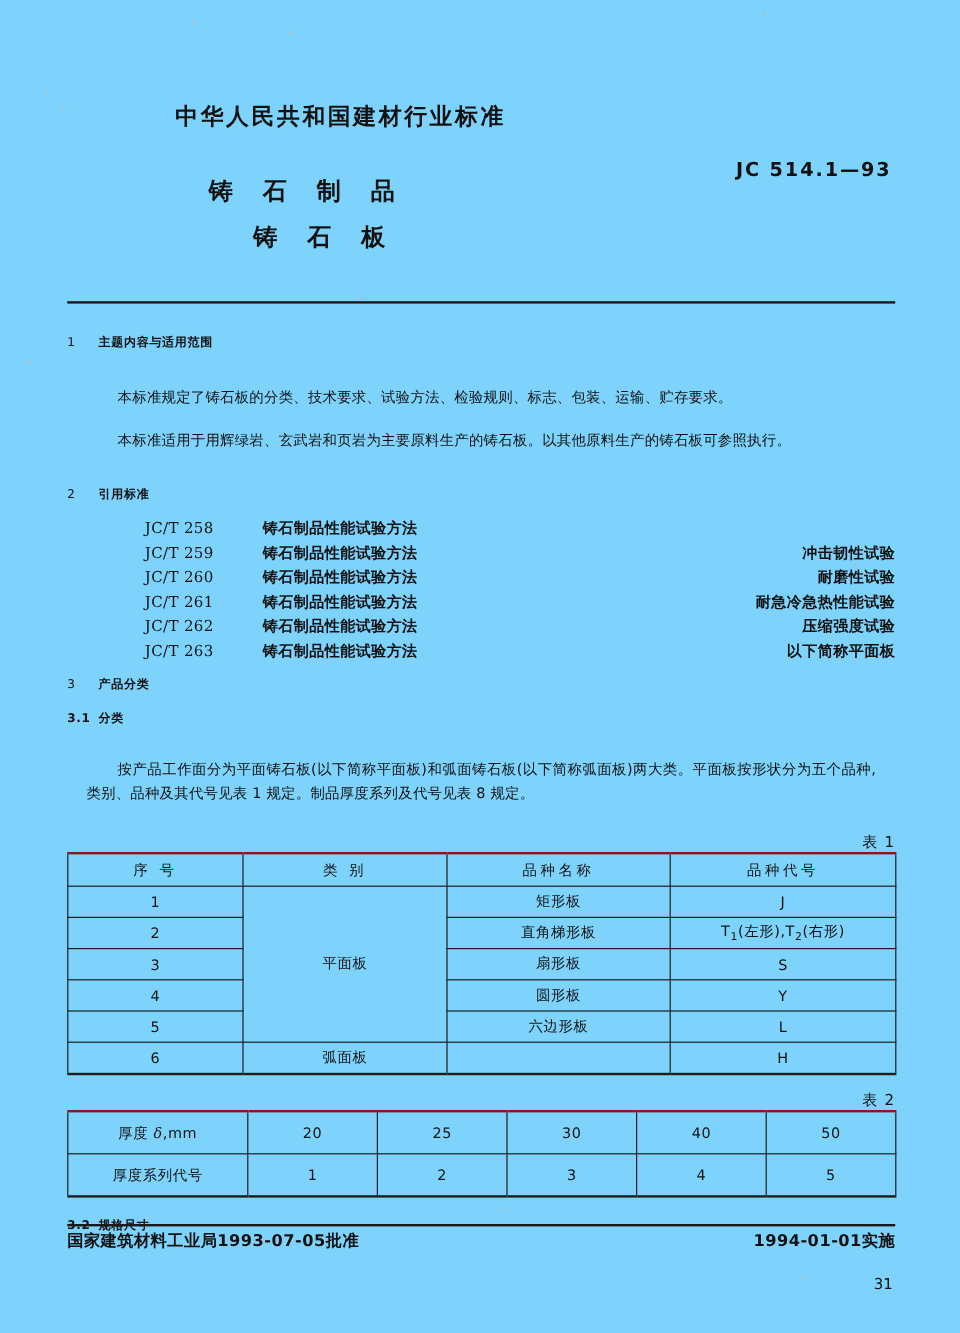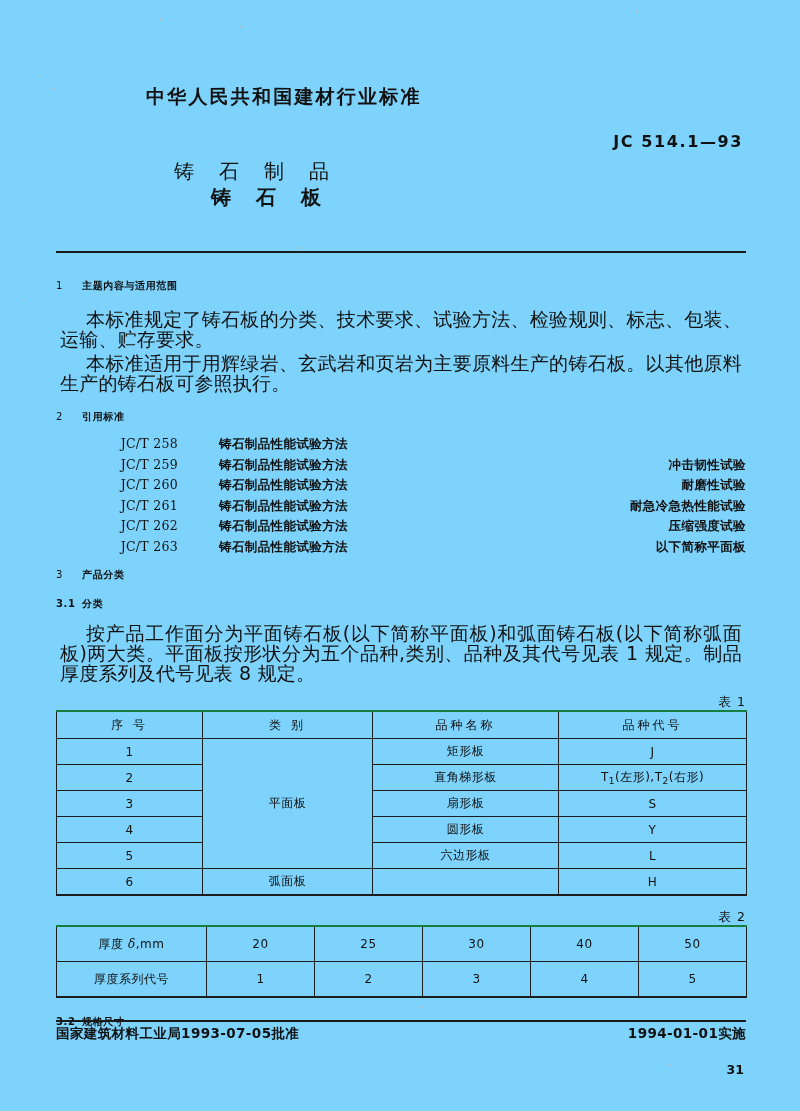--- a/index.html
+++ b/index.html
@@ -64,23 +64,23 @@
     top: 48px;
     font-size: 16px;
     font-weight: bold;
     letter-spacing: 1.6px;
     font-family: "DejaVu Sans", "Liberation Sans", sans-serif;
     white-space: nowrap;
   }
   .doc-title-1 {
     position: absolute;
     left: 118px;
-    top: 74px;
+    top: 62px;
     font-size: 20px;
-    font-weight: normal;
+    font-weight: bold;
     letter-spacing: 25px;
     white-space: nowrap;
   }
   .doc-title-2 {
     position: absolute;
     left: 155px;
     top: 100px;
     font-size: 20px;
     font-weight: bold;
     letter-spacing: 25px;
@@ -111,22 +111,22 @@
     line-height: 19px;
   }
   h2.sec .num {
     display: inline-block;
     min-width: 22px;
     font-weight: normal;
   }
   h2.sec .num.b { font-weight: bold; }
 
   p.para {
-    margin: 4px;
-    font-size: 19px;
+    margin: 16px;
+    font-size: 12px;
     line-height: 20px;
     letter-spacing: 0.2px;
     text-align: justify;
   }
   p.indent { text-indent: 26px; }
 
   .sp6  { height: 6px; }
   .sp8  { height: 8px; }
   .sp10 { height: 10px; }
   .sp12 { height: 12px; }
@@ -184,21 +184,21 @@
     vertical-align: middle;
     font-weight: normal;
     padding: 0;
     height: 25px;
     letter-spacing: 0.5px;
   }
   table.std thead th {
     height: 26px;
     letter-spacing: 3px;
   }
-  table.std tr.firstrow td, table.std tr.firstrow th { border-top: 2px solid #15803d; }
+  table.std tr.firstrow td, table.std tr.firstrow th { border-top: 2px solid #7f1d1d; }
   table.std tr.lastrow td { border-bottom: 2px solid #1d1d1d; }
   .sub { font-size: 9px; vertical-align: sub; }
   .ital { font-style: italic; font-family: "DejaVu Serif","Liberation Serif",serif; }
 
   
   .footer-rule {
     position: absolute;
     left: 56px;
     top: 1020px;
     width: 690px;
@@ -214,21 +214,21 @@
     justify-content: space-between;
     font-size: 13.5px;
     font-weight: bold;
     letter-spacing: 0.4px;
   }
   .page-num {
     position: absolute;
     right: 56px;
     top: 1062px;
     font-size: 12.5px;
-    font-weight: bold;
+    font-weight: normal;
   }
 </style>
 </head>
 <body>
 
 <div class="page">
 
   <div class="speck" style="left:38px;  top:75px;  width:2px; height:2px;"></div>
   <div class="speck" style="left:52px;  top:88px;  width:2px; height:2px;"></div>
   <div class="speck" style="left:160px; top:18px;  width:2px; height:3px;"></div>

